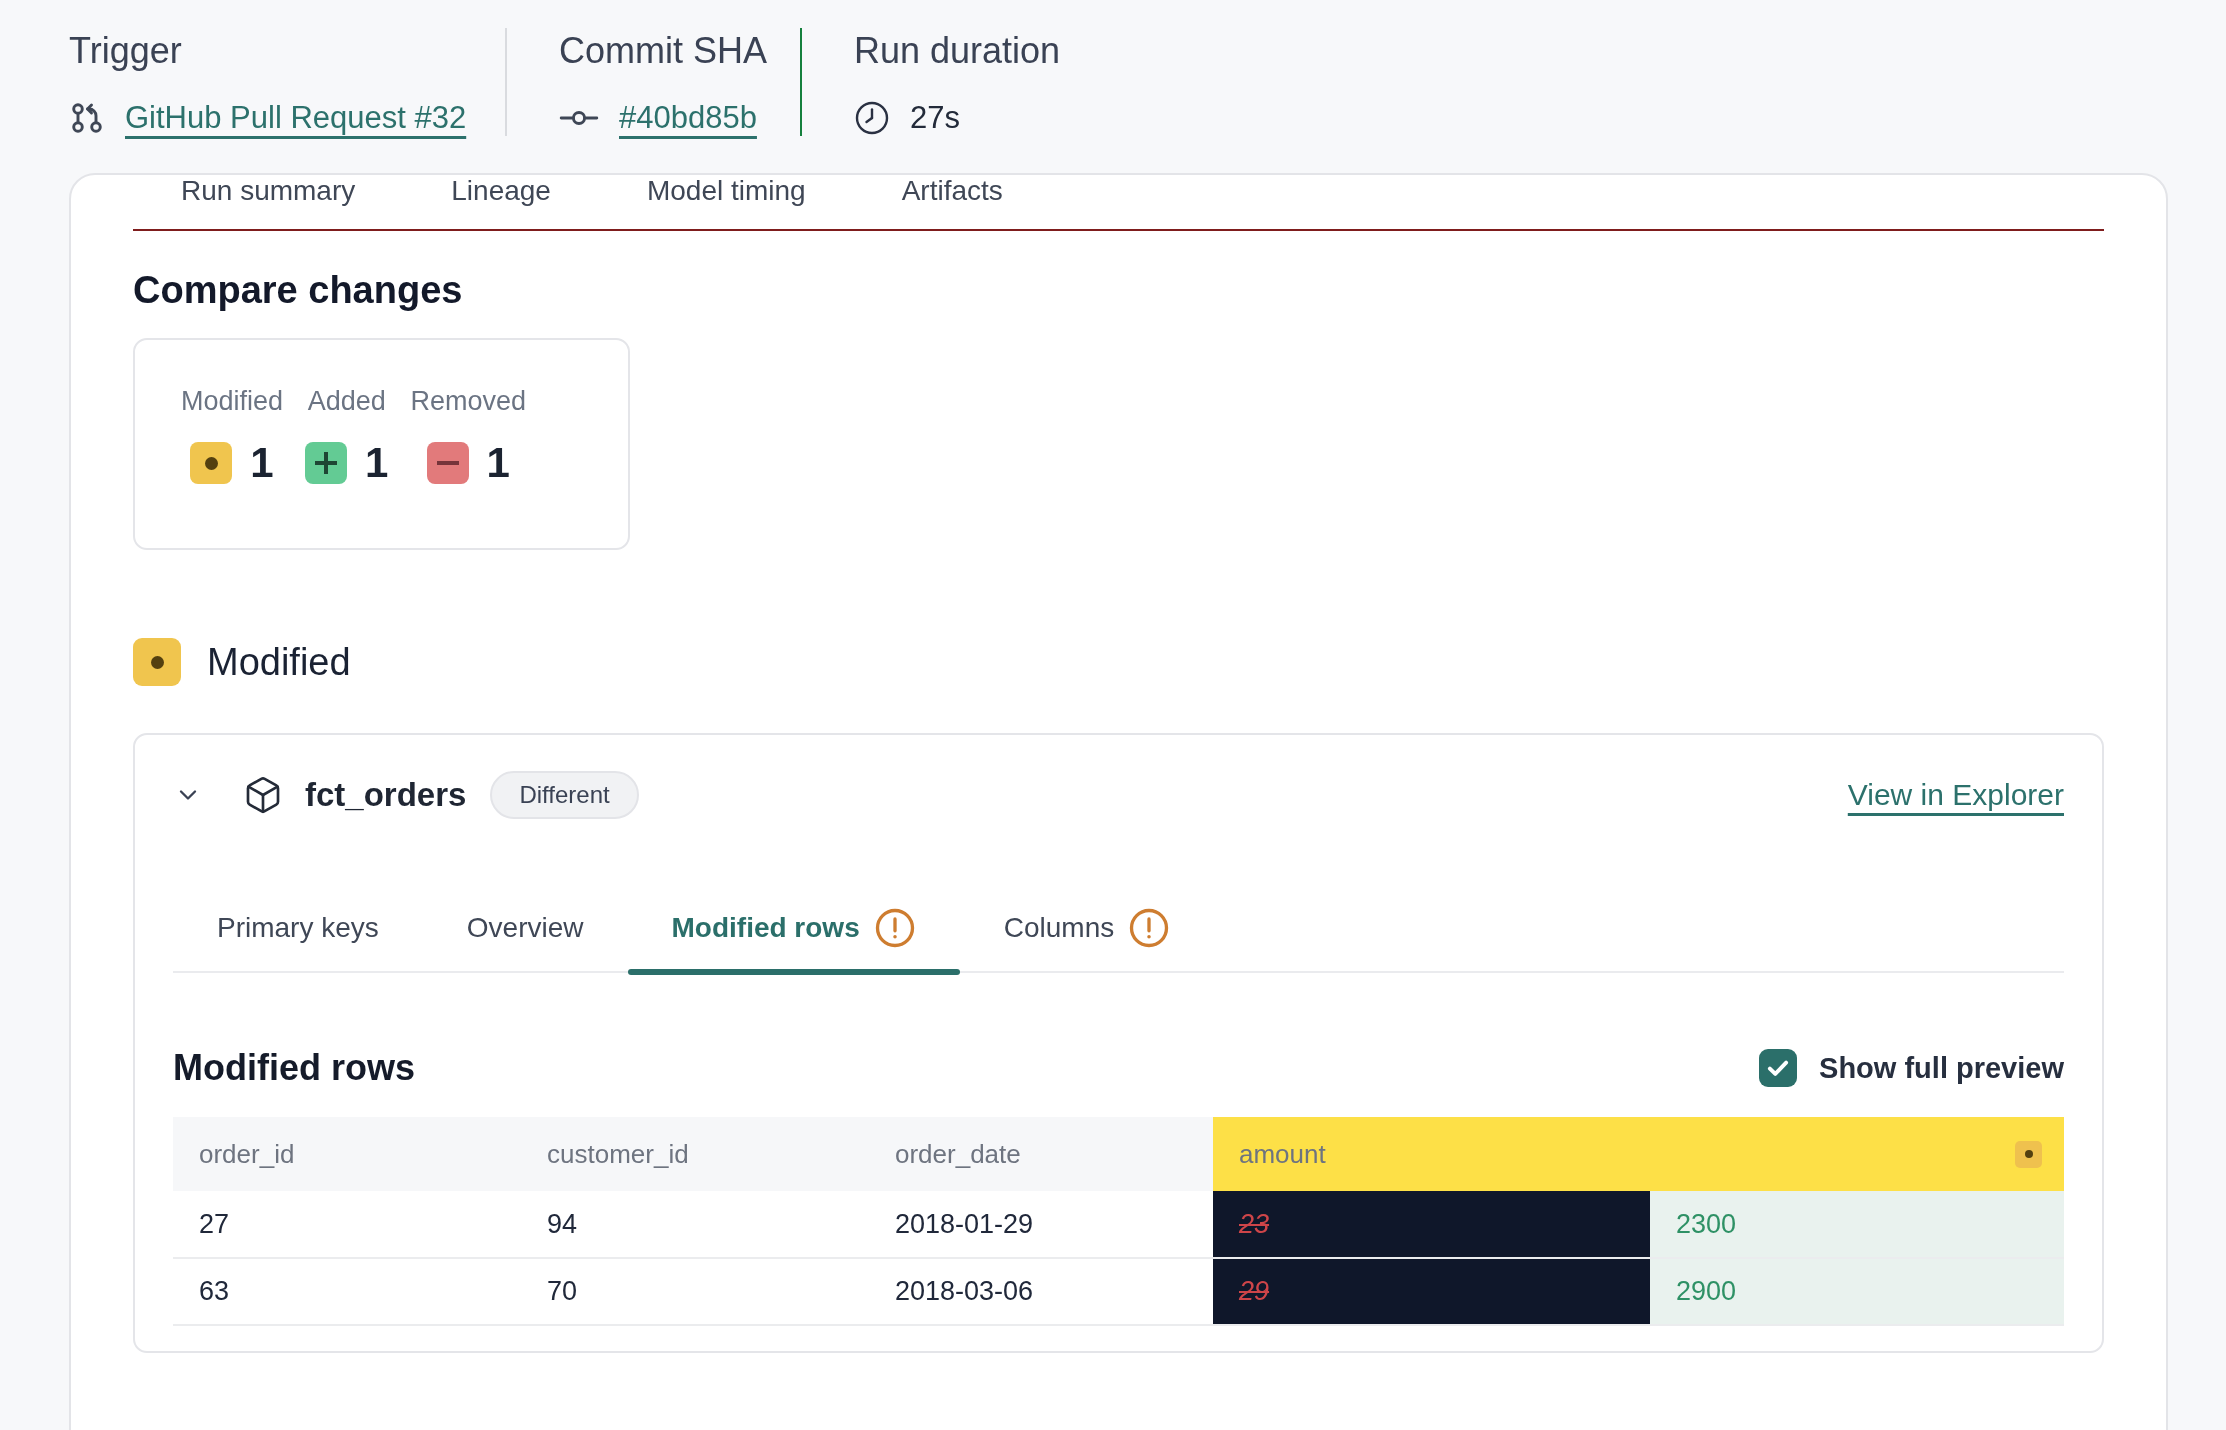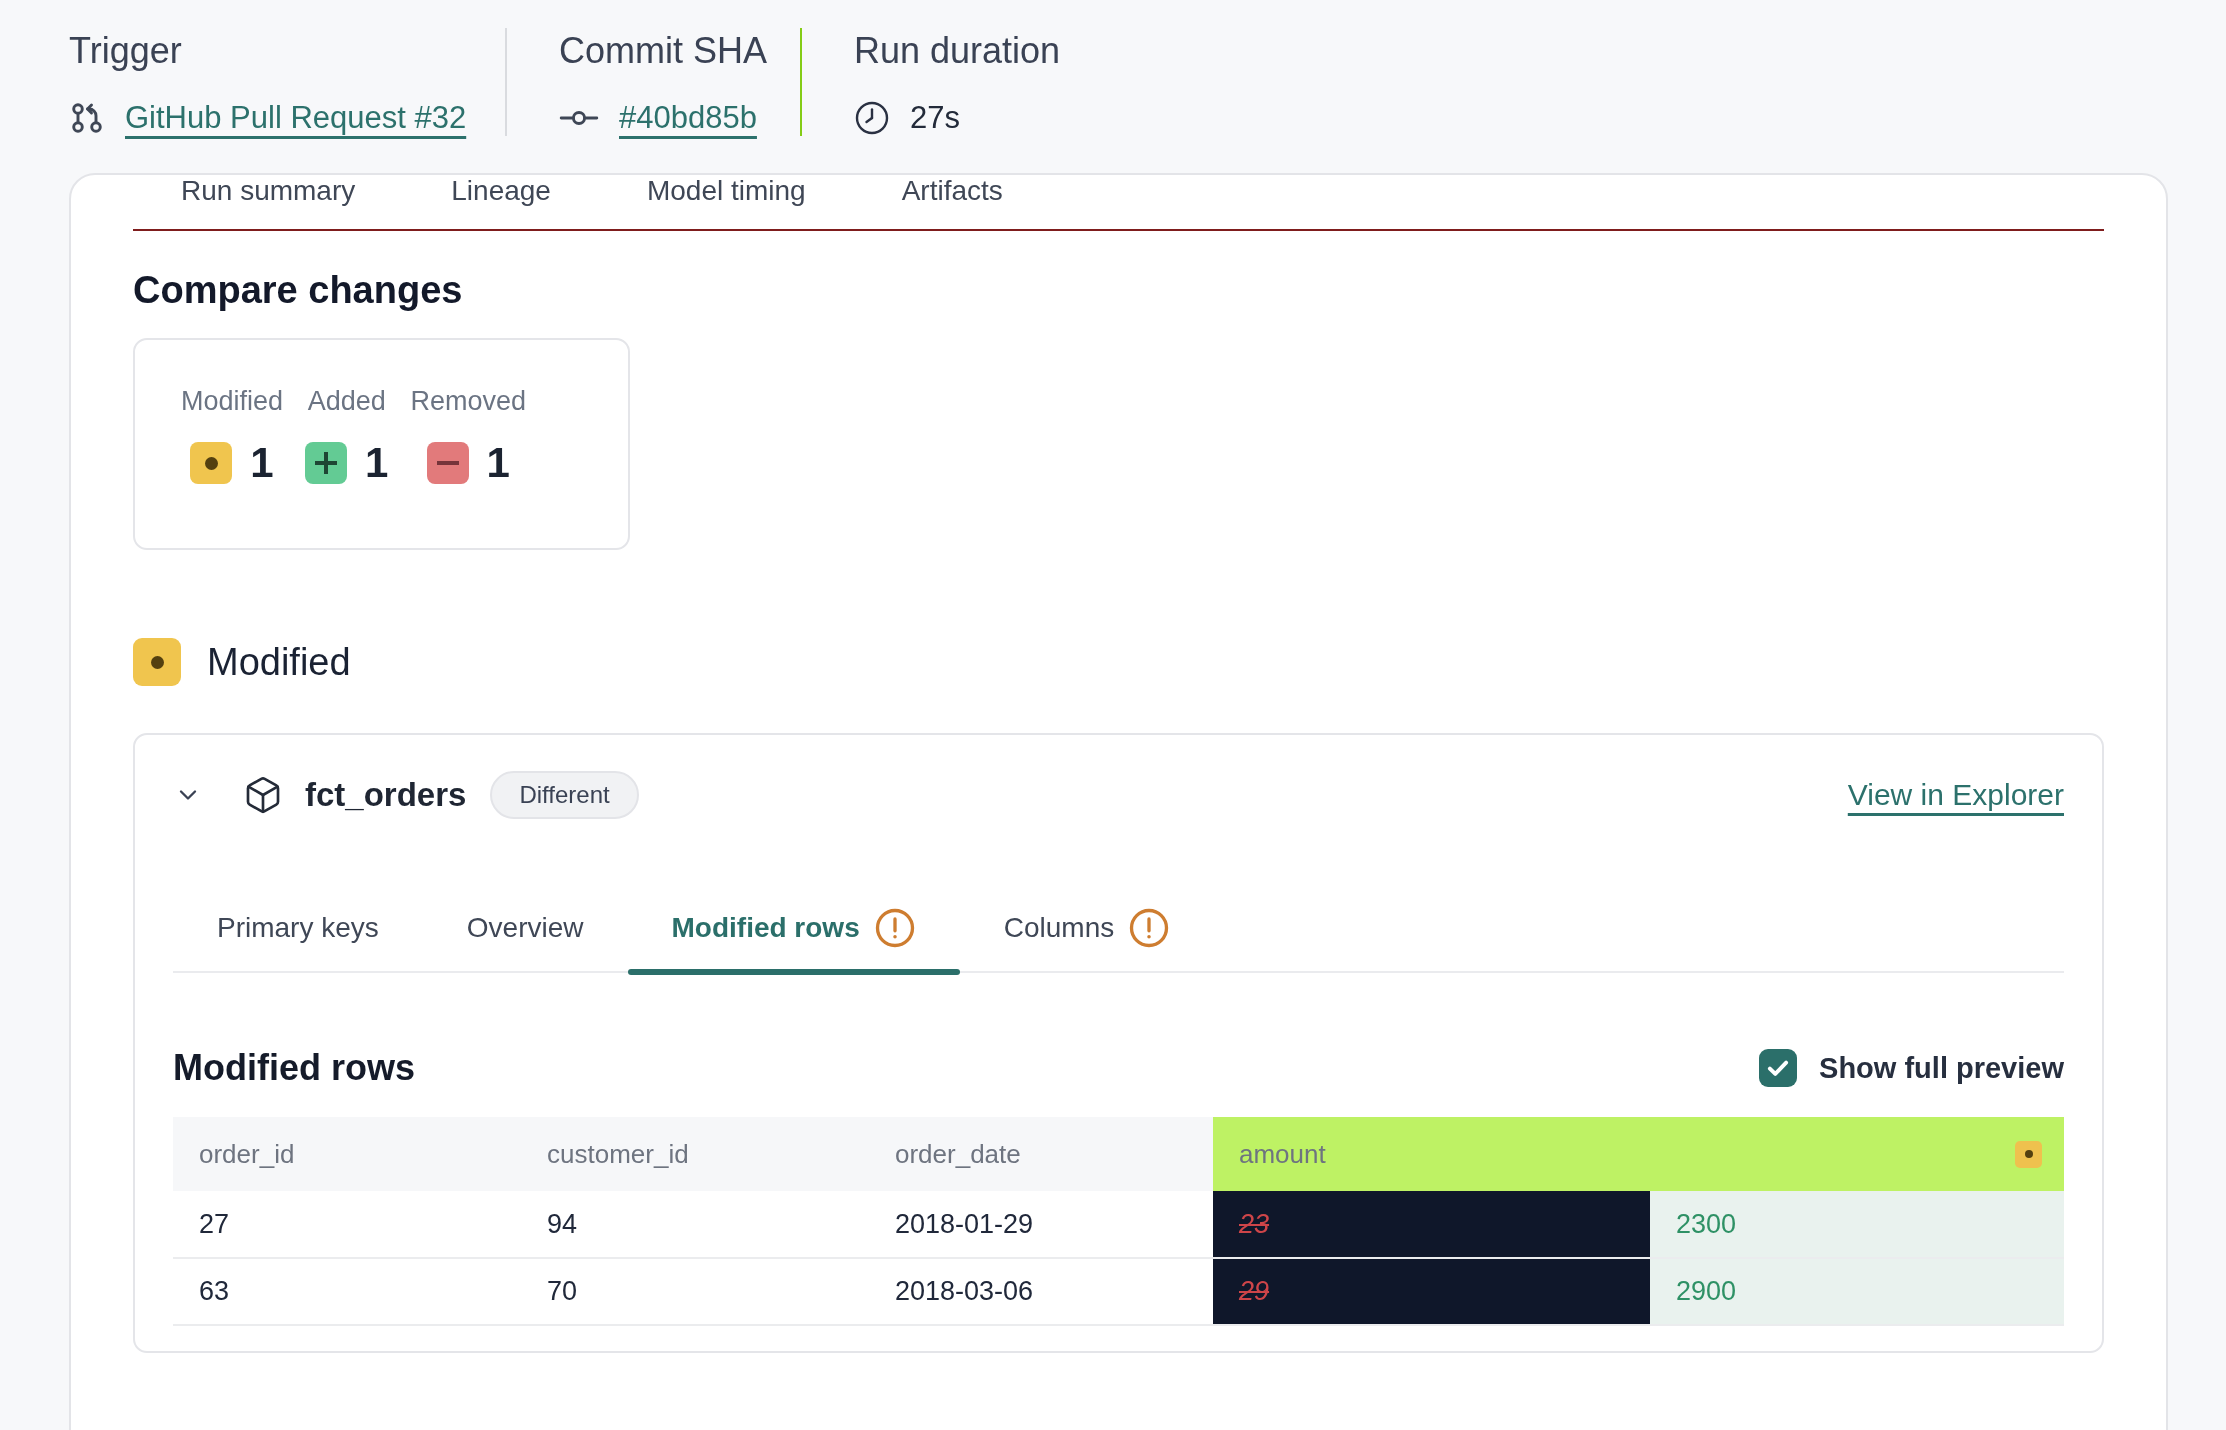--- a/index.html
+++ b/index.html
@@ -11,21 +11,21 @@
     color:#1E2634;
     position:relative;
   }
   a { cursor:pointer; }
 
   
   .top-stats { display:flex; padding:28px 0 0 69px; align-items:stretch; }
   .stat { padding-top:2px; }
   .stat-1 { width:436px; }
   .stat-2 { width:295px; border-left:2px solid #D9DBDF; padding-left:52px; }
-  .stat-3 { border-left:2px solid #84cc16; padding-left:52px; }
+  .stat-3 { border-left:2px solid #15803d; padding-left:52px; }
   .stat-label { font-size:36px; color:#3A4254; }
   .stat-value-row { margin-top:28px; display:flex; align-items:center; gap:20px; }
   .stat-link {
     font-size:31px; color:#2C716C;
     text-decoration:underline; text-decoration-thickness:3px; text-underline-offset:8px;
   }
   .stat-value { font-size:31px; color:#232B3A; }
 
   
   .panel {
@@ -117,21 +117,21 @@
     width:38px; height:38px; background:#2B6F6A; border-radius:9px;
     display:flex; align-items:center; justify-content:center;
   }
   .toggle-label { font-size:29px; font-weight:700; color:#272F3F; }
 
   table.diff { margin-top:28px; width:100%; border-collapse:collapse; table-layout:fixed; }
   .diff th {
     height:74px; background:#F6F7F9; color:#6E7480; font-weight:500;
     font-size:26px; text-align:left; padding:0 0 0 26px;
   }
-  .diff th.col-amount, .diff th.col-amount-new { background:#bef264; }
+  .diff th.col-amount, .diff th.col-amount-new { background:#fde047; }
   .diff th.col-amount-new { padding-right:22px; }
   .amount-mini-square {
     width:27px; height:27px; background:#EFC14E; border-radius:5px;
     display:flex; align-items:center; justify-content:center; margin-left:auto;
   }
   .amount-mini-square .mini-dot { width:8px; height:8px; border-radius:50%; background:#54400F; }
   .diff td {
     height:67px; padding:0 0 0 26px; font-size:27px; color:#20283A;
     border-bottom:2px solid #EBECEE; background:#FFFFFF;
   }

